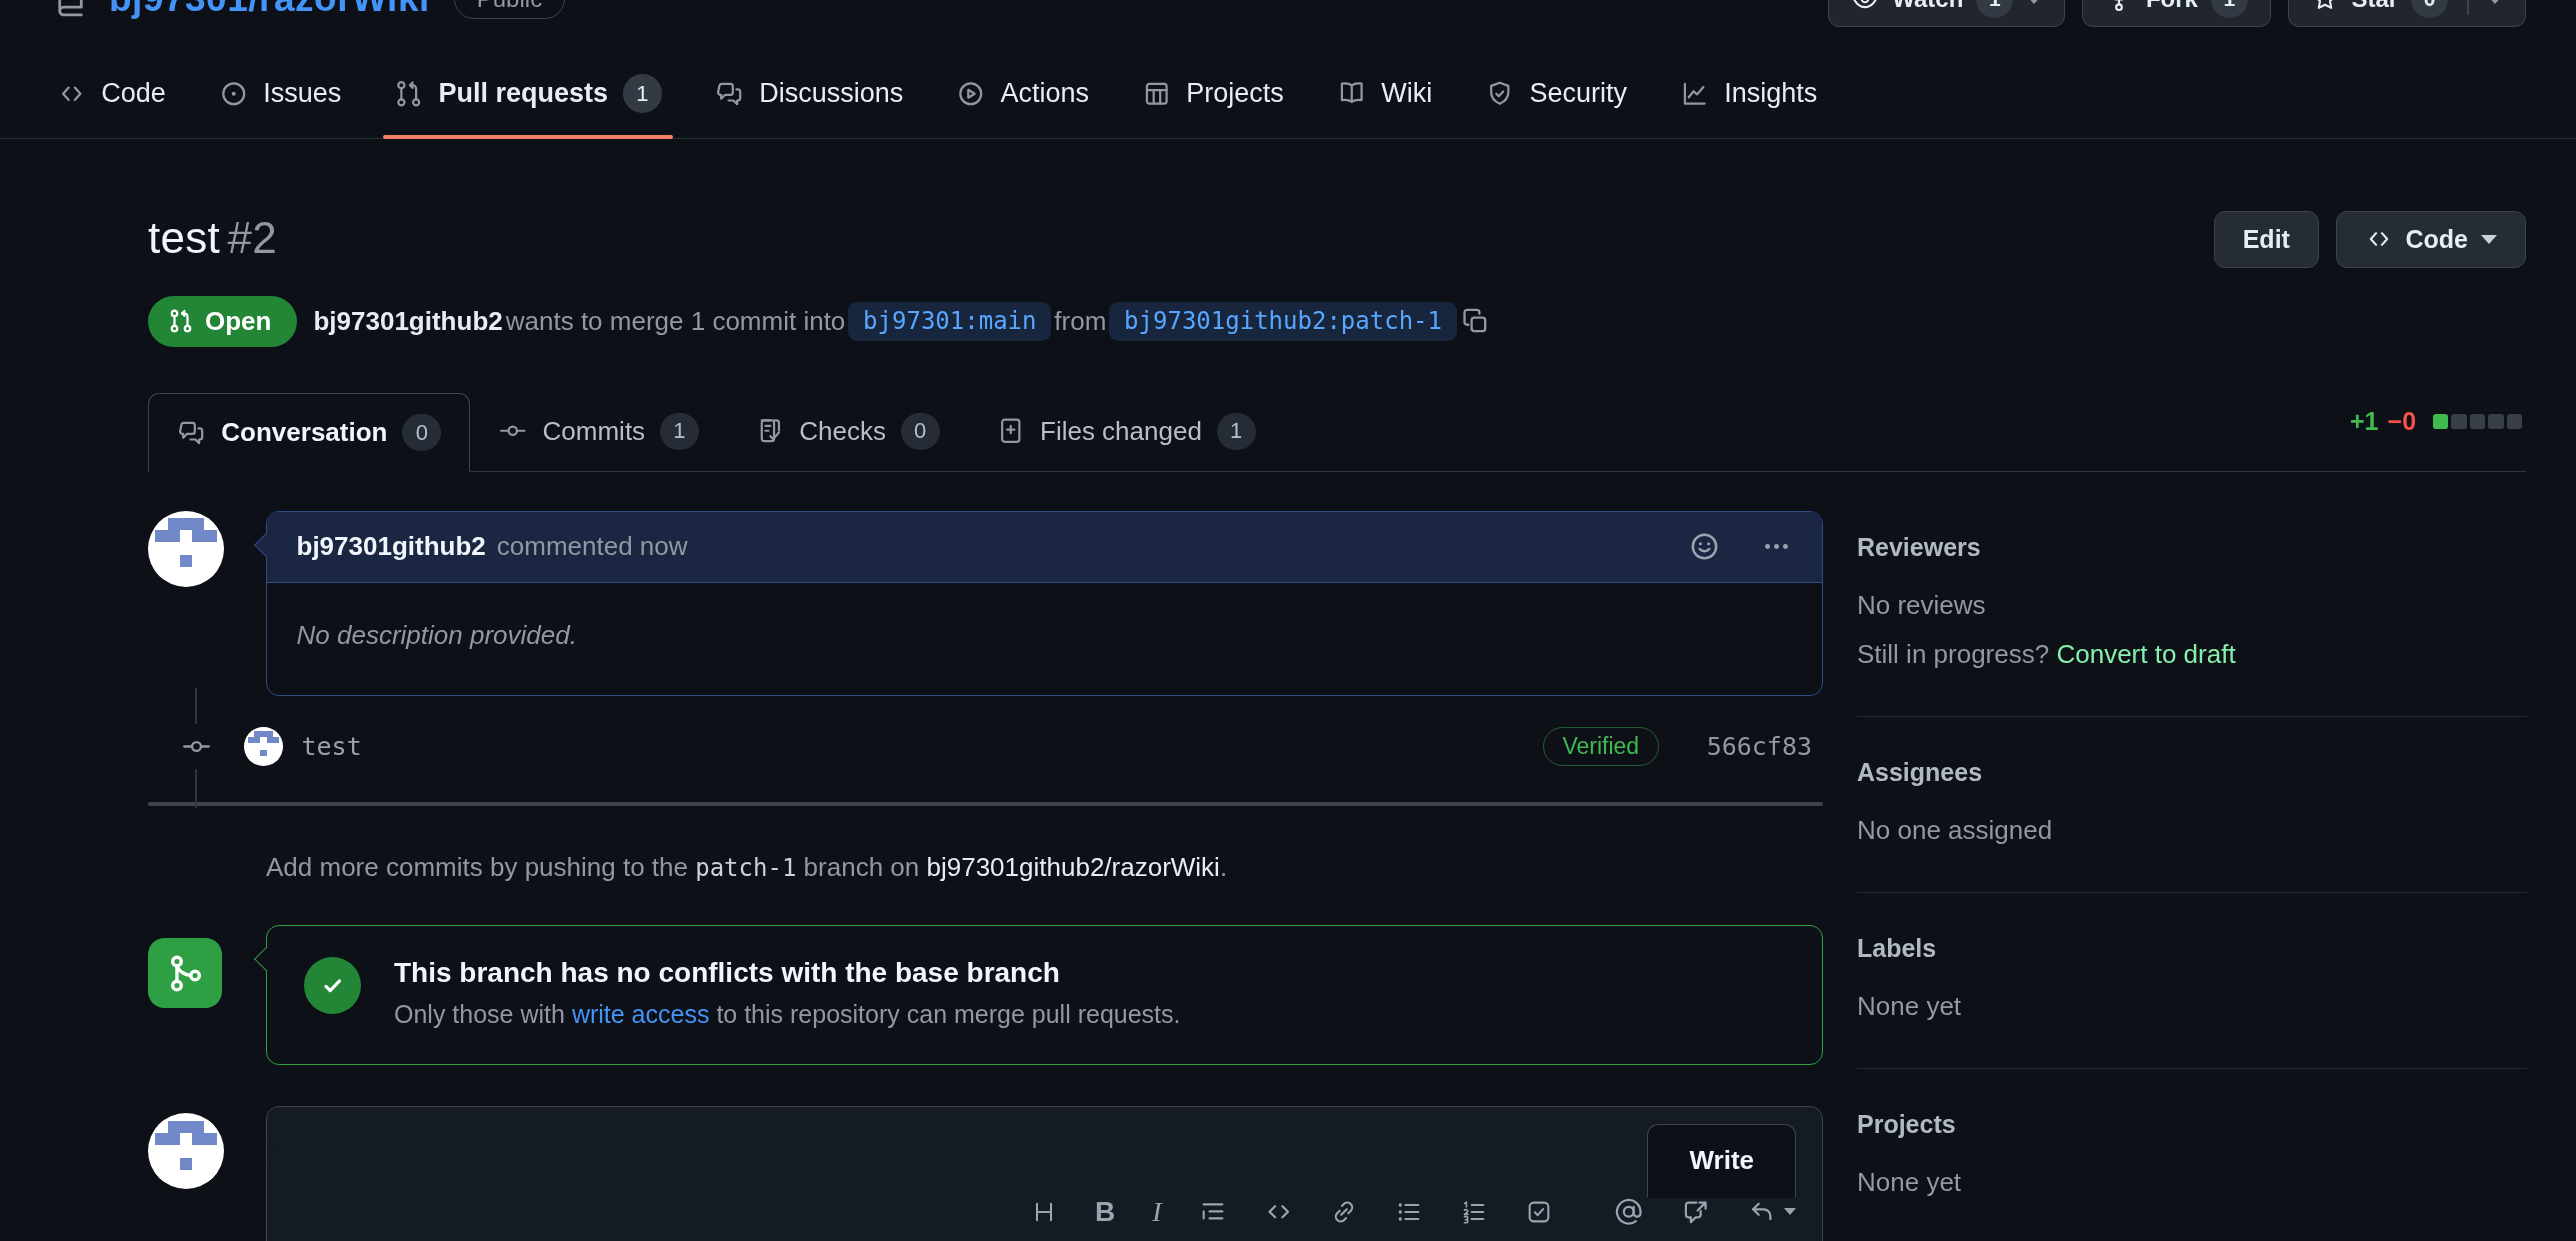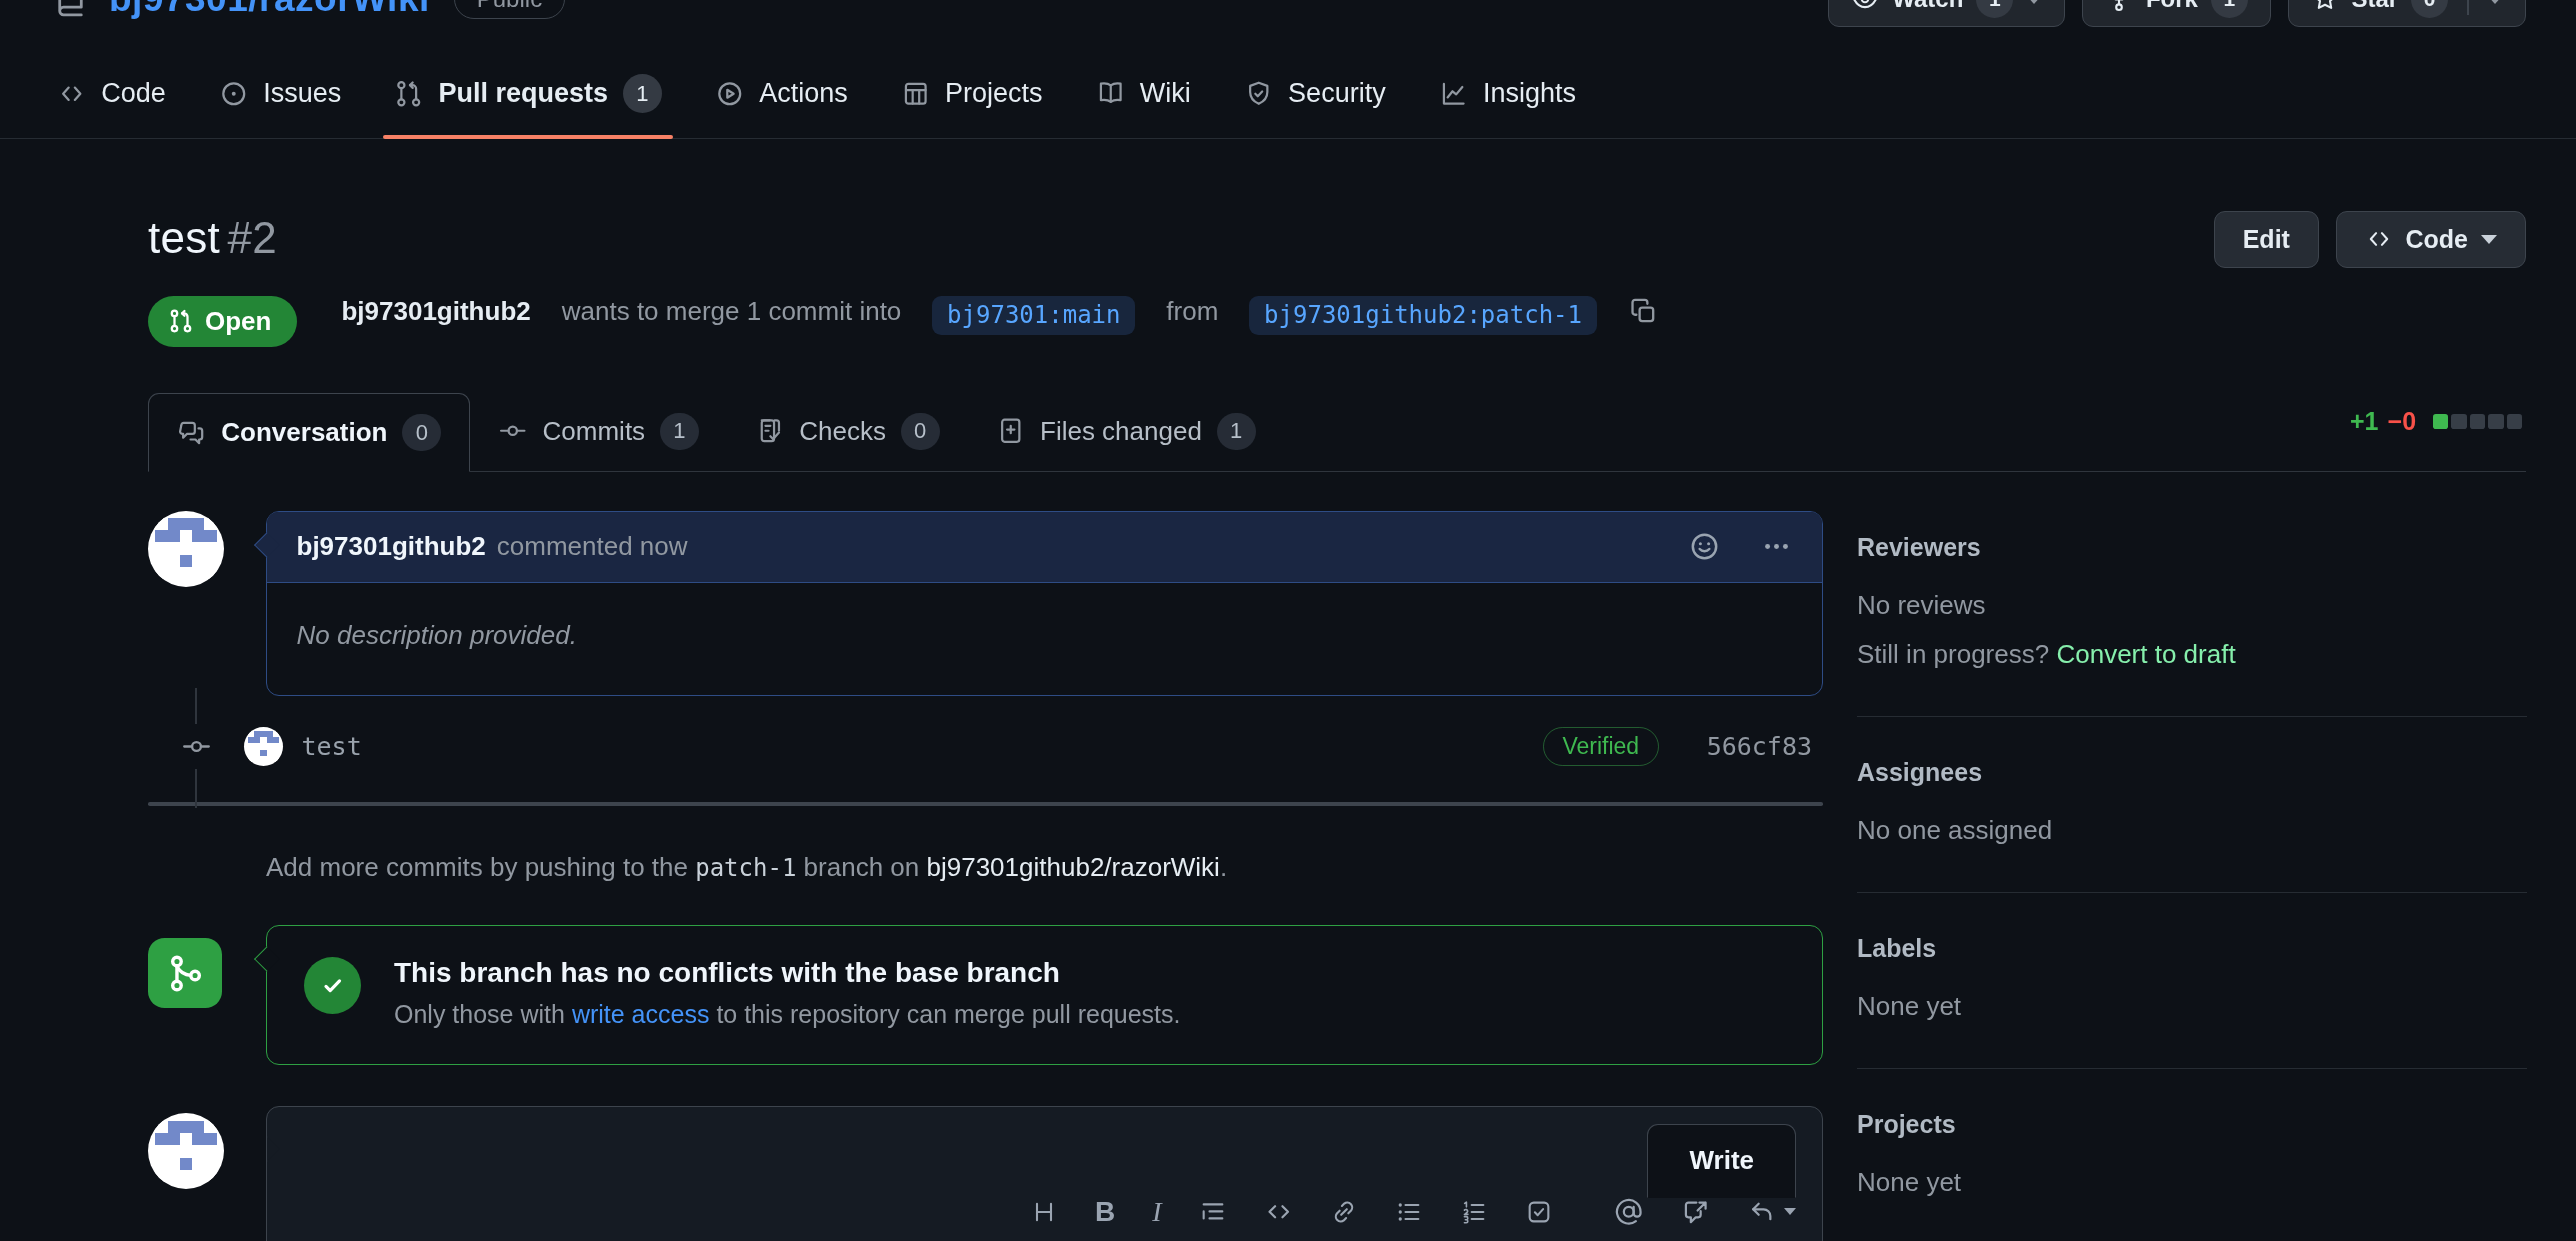--- a/index.html
+++ b/index.html
@@ -47,21 +47,21 @@
   main { padding:72px 50px 0 148px; }
   .title-row { display:flex; align-items:flex-start; }
   h1 { font-size:44px; font-weight:400; line-height:54px; letter-spacing:0.3px; }
   h1 .pr-number { color:#9198a1; font-weight:300; margin-left:7.4px; }
   .title-btns { margin-left:auto; display:flex; gap:16.6px; }
   .btn { display:flex; align-items:center; gap:13px; height:57px; padding:0 28px;
     background:#262c34; border:1.8px solid #3d444d; border-radius:11px; color:#e6edf3;
     font-size:25px; font-weight:600; cursor:pointer; }
   .btn .caret { border-top-color:#c9d1d9; }
 
-  .meta-row { display:flex; align-items:flex-start; margin-top:28px; gap:31px; flex-wrap:nowrap; }
+  .meta-row { display:flex; align-items:center; margin-top:28px; gap:3px; flex-wrap:nowrap; }
   .state-pill { display:flex; align-items:center; gap:11px; background:#238636; color:#fff;
     border-radius:922px; padding:10px 26px 10px 20px; font-size:26px; font-weight:600; }
   .meta-author { font-weight:700; color:#e6edf3; margin-left:13px; }
   .meta-text { color:#9198a1; }
   .branch-badge { font-family:"DejaVu Sans Mono", monospace; font-size:24px; color:#58a6ff;
     background:#18263d; border-radius:9.2px; padding:5.5px 14.8px; }
   .copy-icon { color:#9198a1; cursor:pointer; }
 
   
   .pr-tabs { position:relative; display:flex; align-items:flex-end; margin-top:42px;
@@ -241,20 +241,29 @@
           <circle cx="6" cy="5" r="2.5"></circle>
           <path d="M6 7.5v9"></path>
           <circle cx="6" cy="19" r="2.5"></circle>
           <circle cx="18" cy="19" r="2.5"></circle>
           <path d="M13 5h2a3 3 0 0 1 3 3v8.4"></path>
           <path d="M15.2 2.8 13 5l2.2 2.2"></path>
         </svg>
       </span>
     <span>Pull requests</span>
     <span class="nav-cnt">1</span>
+  </div>
+  <div class="nav-item">
+    <span class="nico">
+        <svg class="ic" width="29.5" height="29.5" viewBox="0 0 24 24">
+          <path d="M3.5 6a2 2 0 0 1 2-2h7a2 2 0 0 1 2 2v5a2 2 0 0 1-2 2H8l-3 3v-3h-.5a2 2 0 0 1-2-2z"></path>
+          <path d="M17.5 8.5h1a2 2 0 0 1 2 2v5a2 2 0 0 1-2 2h-.5v3l-3-3h-4"></path>
+        </svg>
+      </span>
+    <span>Discussions</span>
   </div>
   <div class="nav-item">
     <span class="nico">
         <svg class="ic" width="29.5" height="29.5" viewBox="0 0 24 24">
           <circle cx="12" cy="12" r="8.5"></circle>
           <path d="M10 8.8v6.4L15.2 12z"></path>
         </svg>
       </span>
     <span>Actions</span>
   </div>

